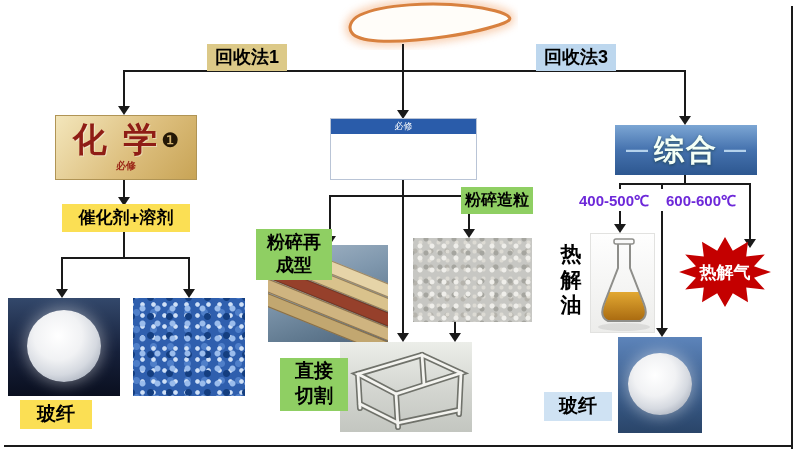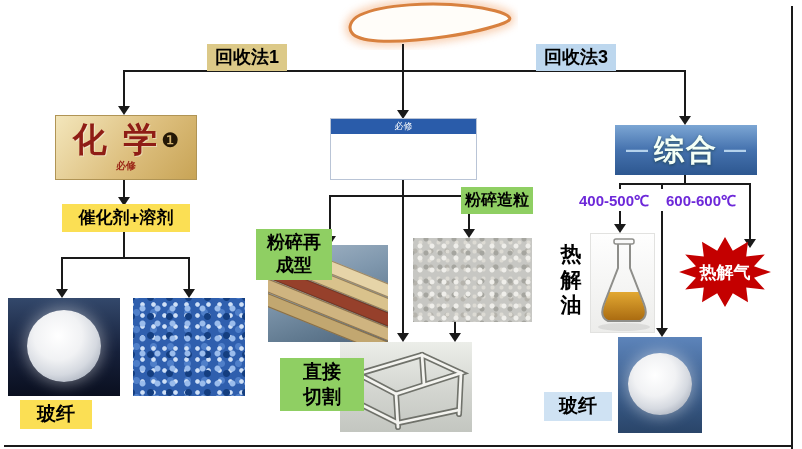--- a/index.html
+++ b/index.html
@@ -151,21 +151,21 @@
   </div>
 
   <div class="img" style="left:413px;top:238px;width:119px;height:84px;background-color:#c7c7c3;
               background-image:radial-gradient(circle,#efeeea 2px,rgba(0,0,0,0) 3px),
                                radial-gradient(circle,#a5a59f 2px,rgba(0,0,0,0) 3px),
                                radial-gradient(circle,#dddbd4 1.5px,rgba(0,0,0,0) 2.5px),
                                radial-gradient(circle,#b5b3ac 2px,rgba(0,0,0,0) 3px);
               background-size:12px 12px,14px 14px,9px 9px,16px 16px;
               background-position:1px 2px,6px 8px,3px 0,10px 5px;"></div>
 
-  <div class="lbl lbl-green" style="left:280px;top:358px;width:84px;font-size:19px;">直接
+  <div class="lbl lbl-green" style="left:280px;top:358px;width:68px;font-size:19px;font-family:Liberation Mono, monospace;">直接
 切割</div>
 
   <div class="img" style="left:340px;top:342px;width:132px;height:90px;background:linear-gradient(180deg,#eceee9,#d3d5d0 55%,#c3c6c0);">
     <svg width="132" height="90" viewBox="0 0 132 90">
       <g stroke="#70726b" stroke-width="6" stroke-linecap="round" fill="none">
         <path d="M18,32 L82,13 L121,31 L56,52 Z"></path>
         <path d="M18,32 L20,66 M82,13 L84,42 M121,31 L119,72 M56,52 L58,85"></path>
         <path d="M20,62 L58,81 M58,81 L119,68"></path>
       </g>
       <g stroke="#f4f4f0" stroke-width="2.8" stroke-linecap="round" fill="none">

